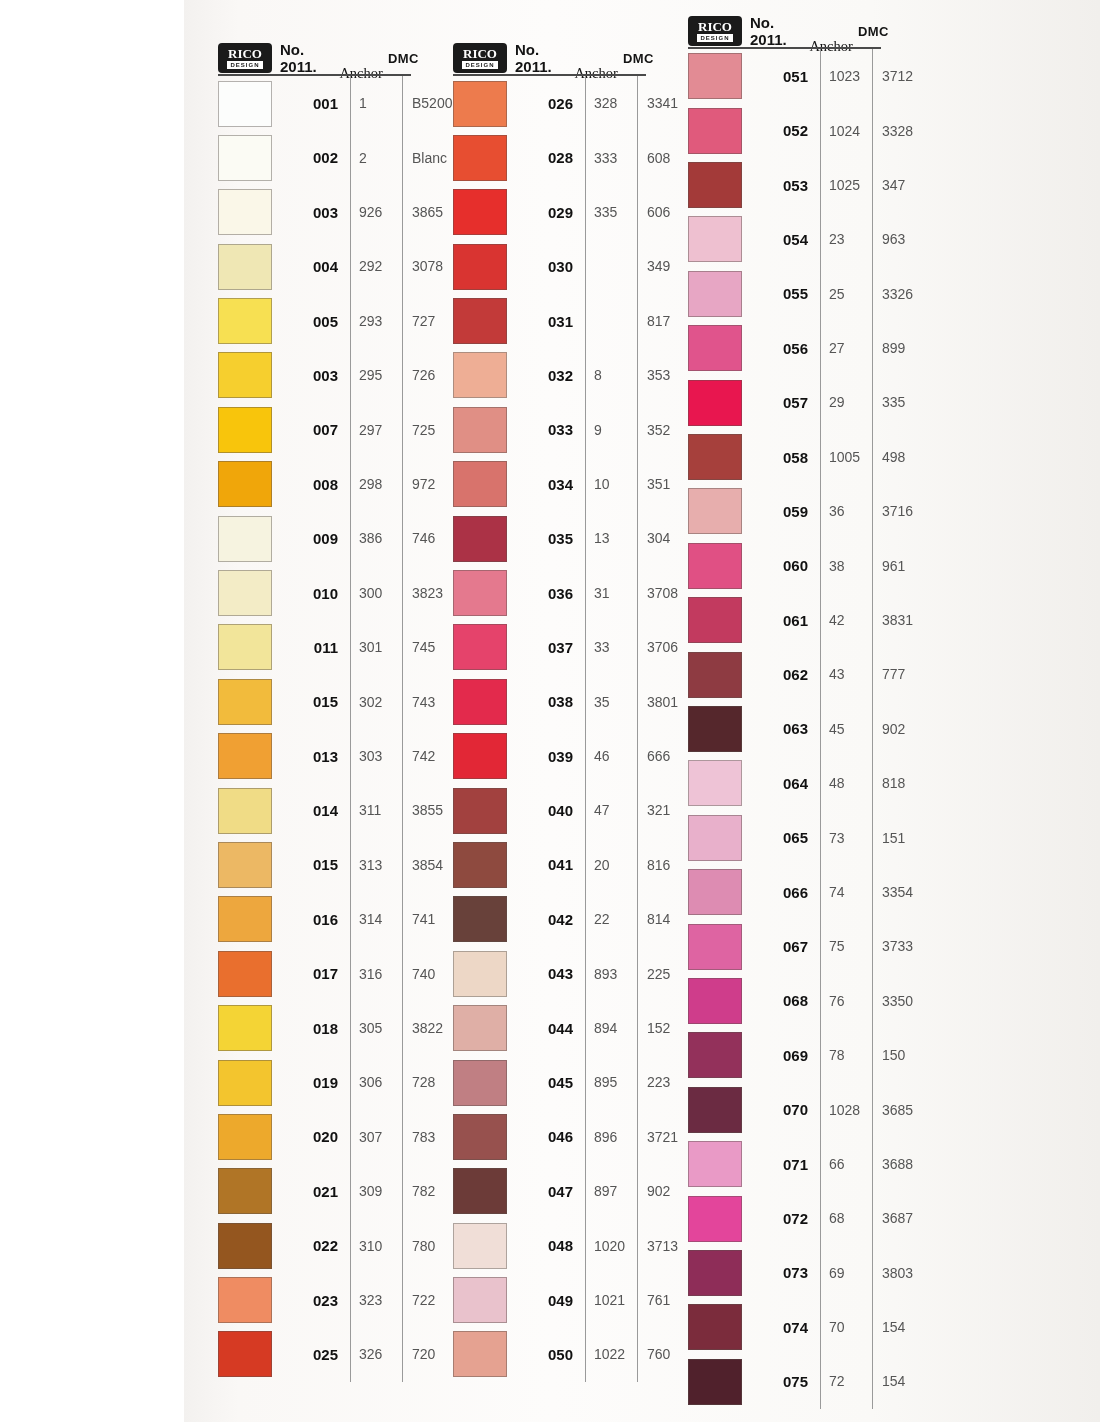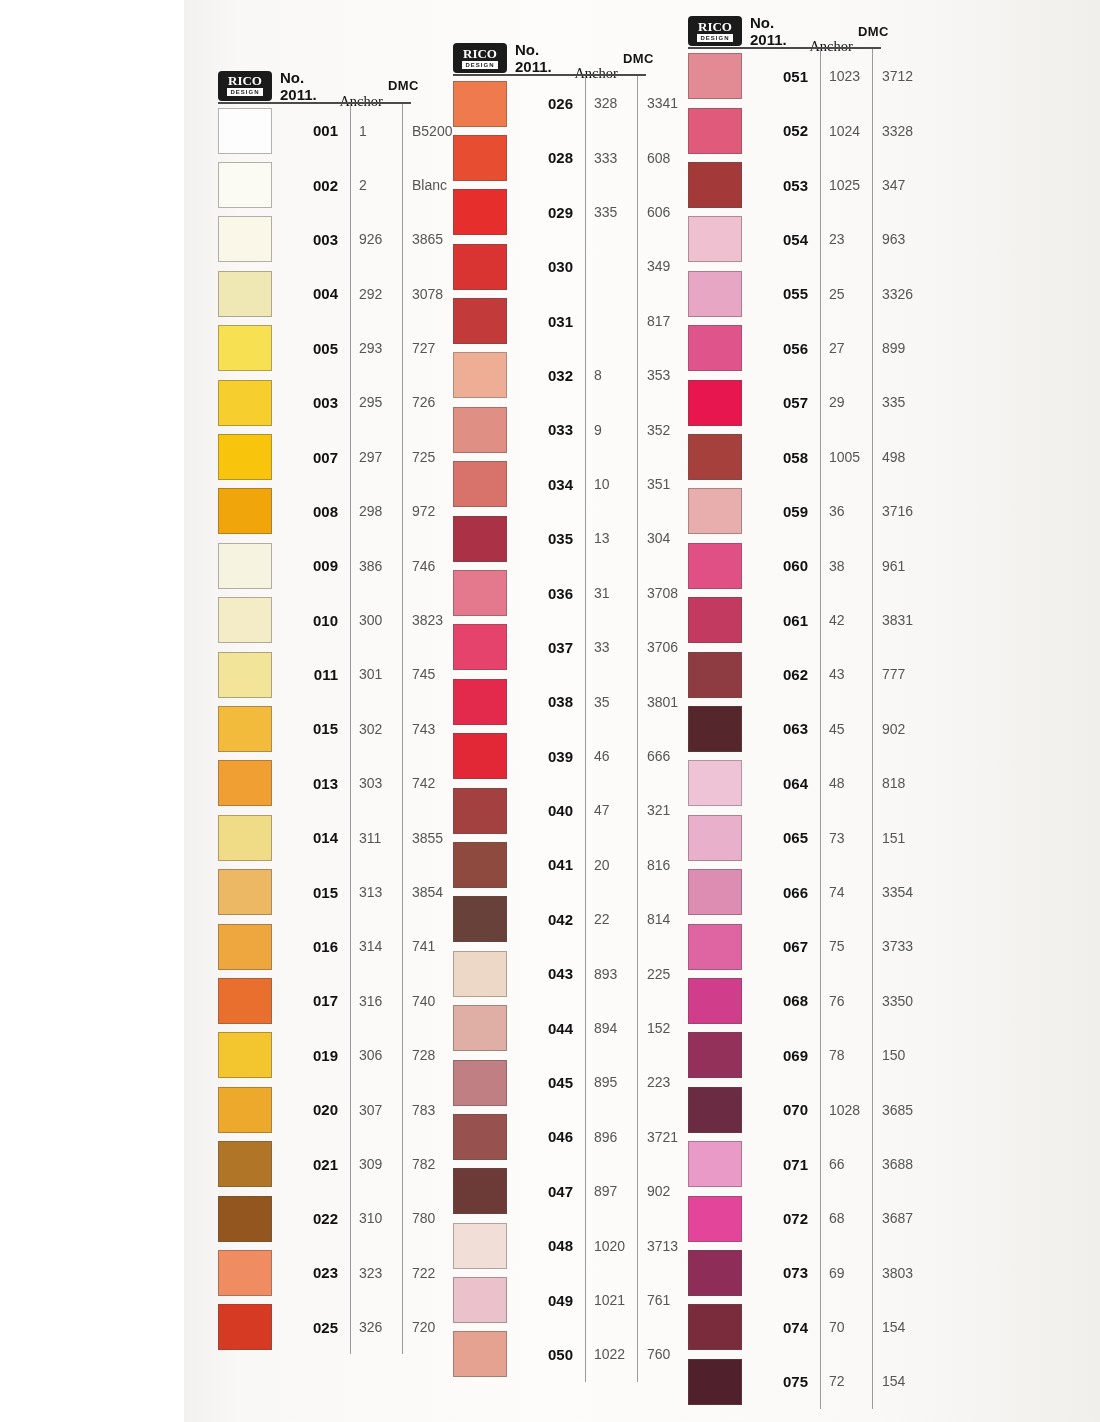--- a/index.html
+++ b/index.html
@@ -347,20 +347,28 @@
         <div class="row">
           <div class="swatch-wrap">
             <div class="swatch" style="background: rgb(233, 111, 46);"></div>
           </div>
           <div class="cell-no">017</div>
           <div class="cell-anchor">316</div>
           <div class="cell-dmc">740</div>
         </div>
         <div class="row">
           <div class="swatch-wrap">
+            <div class="swatch" style="background: rgb(244, 212, 53);"></div>
+          </div>
+          <div class="cell-no">018</div>
+          <div class="cell-anchor">305</div>
+          <div class="cell-dmc">3822</div>
+        </div>
+        <div class="row">
+          <div class="swatch-wrap">
             <div class="swatch" style="background: rgb(243, 197, 46);"></div>
           </div>
           <div class="cell-no">019</div>
           <div class="cell-anchor">306</div>
           <div class="cell-dmc">728</div>
         </div>
         <div class="row">
           <div class="swatch-wrap">
             <div class="swatch" style="background: rgb(237, 169, 44);"></div>
           </div>

